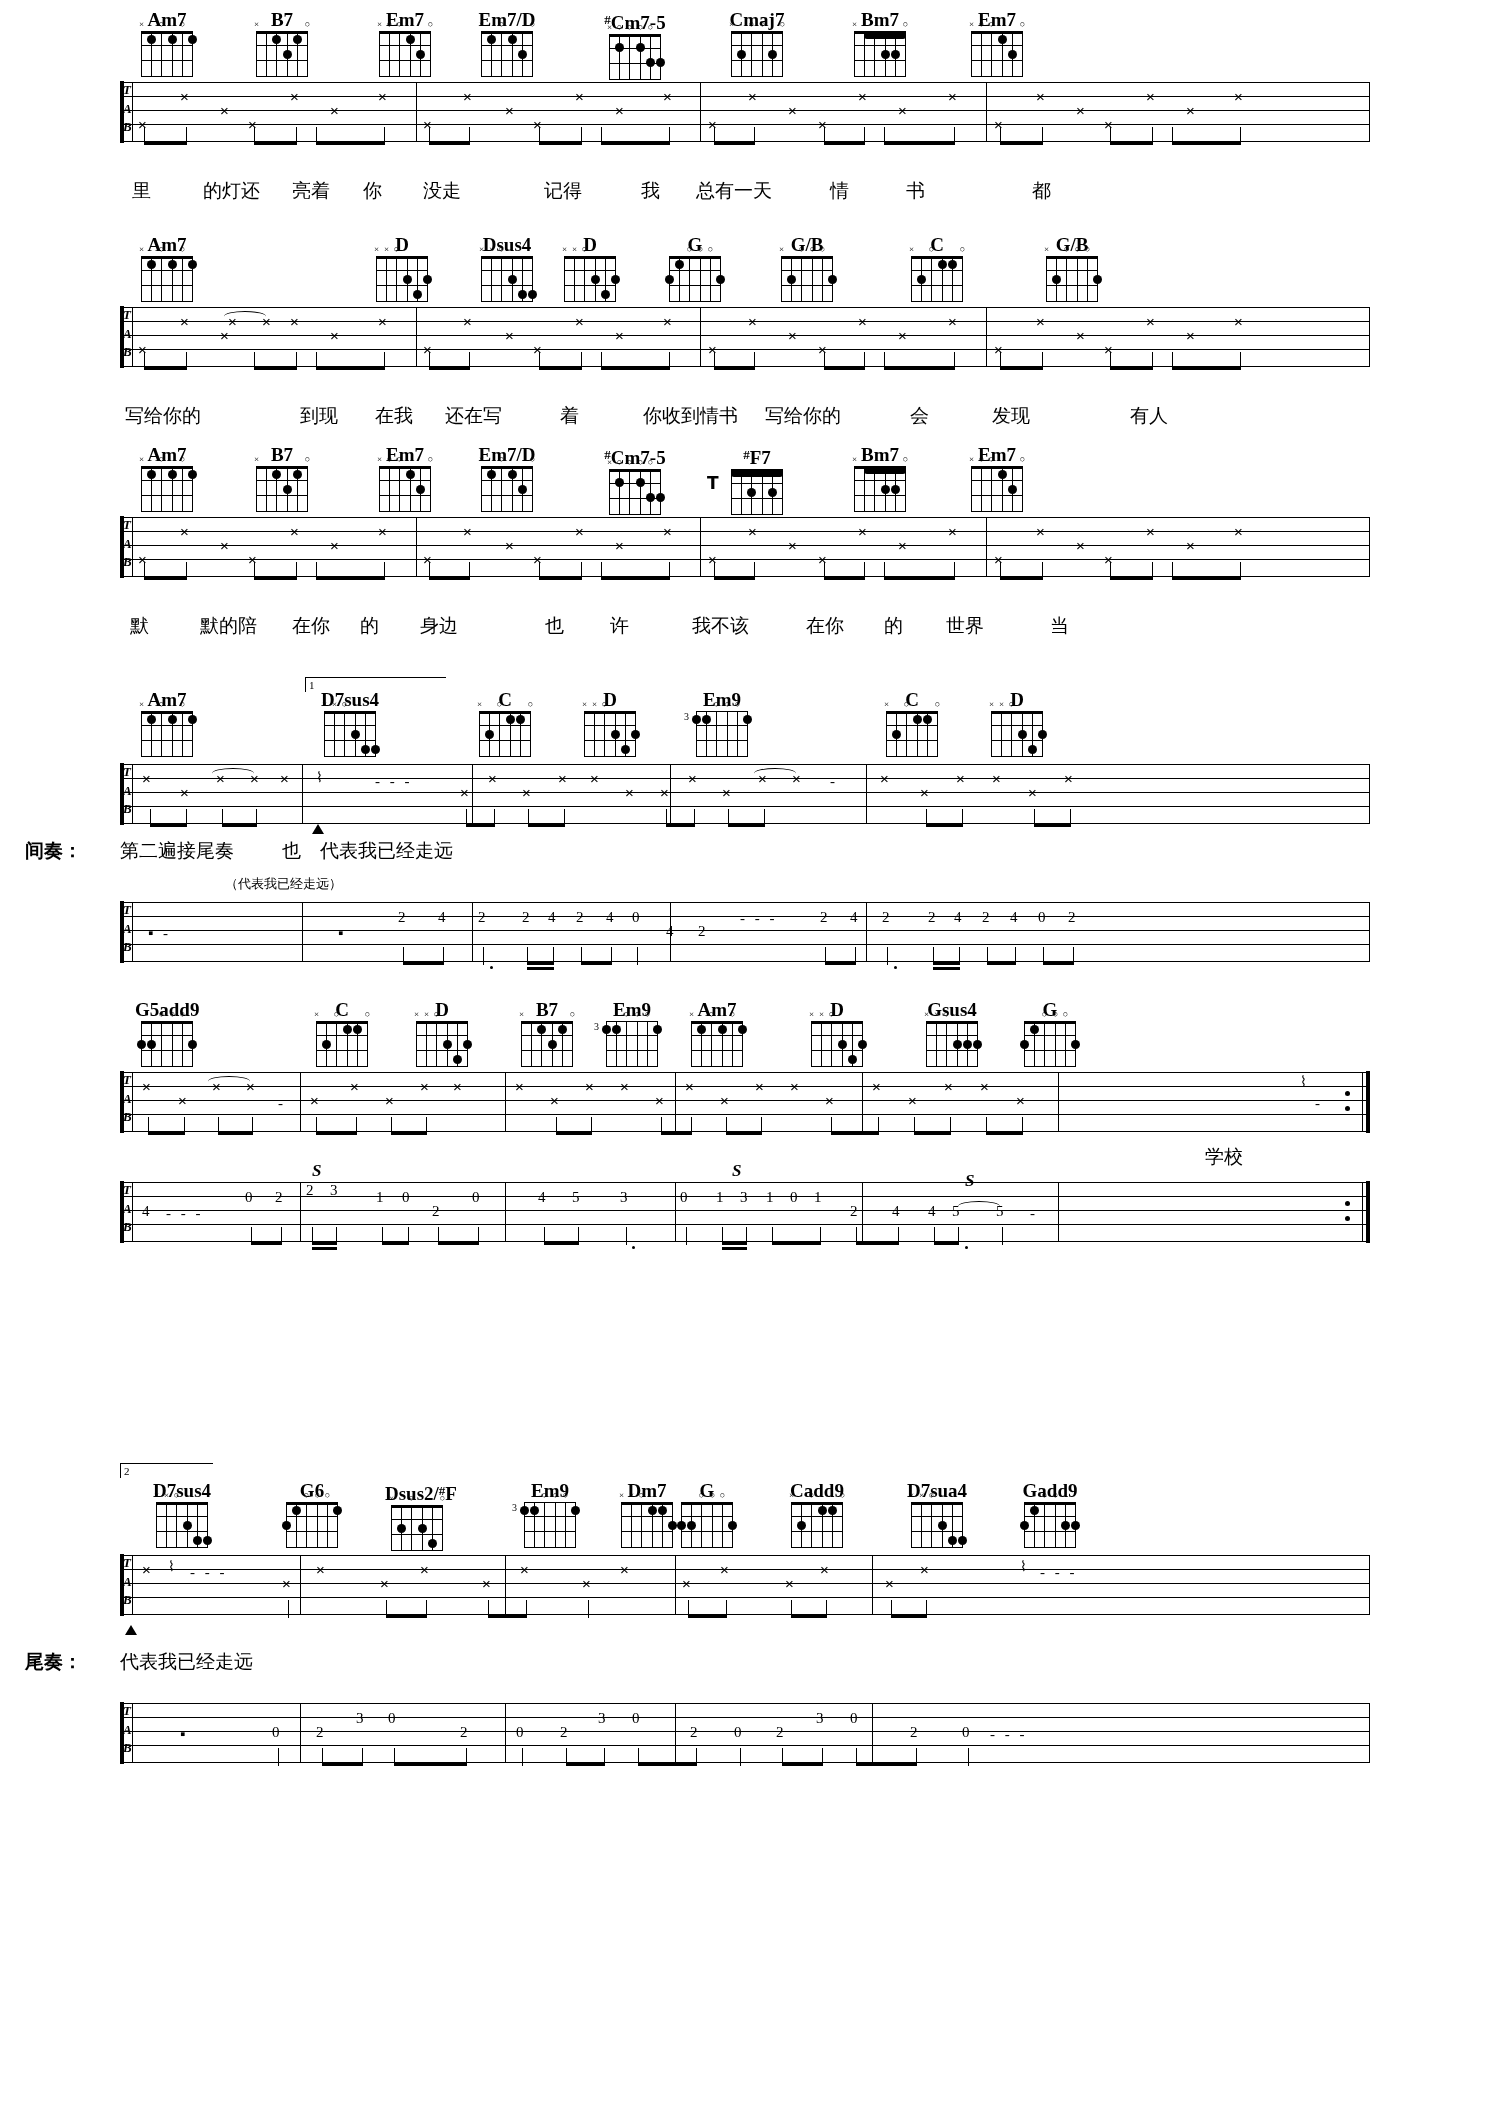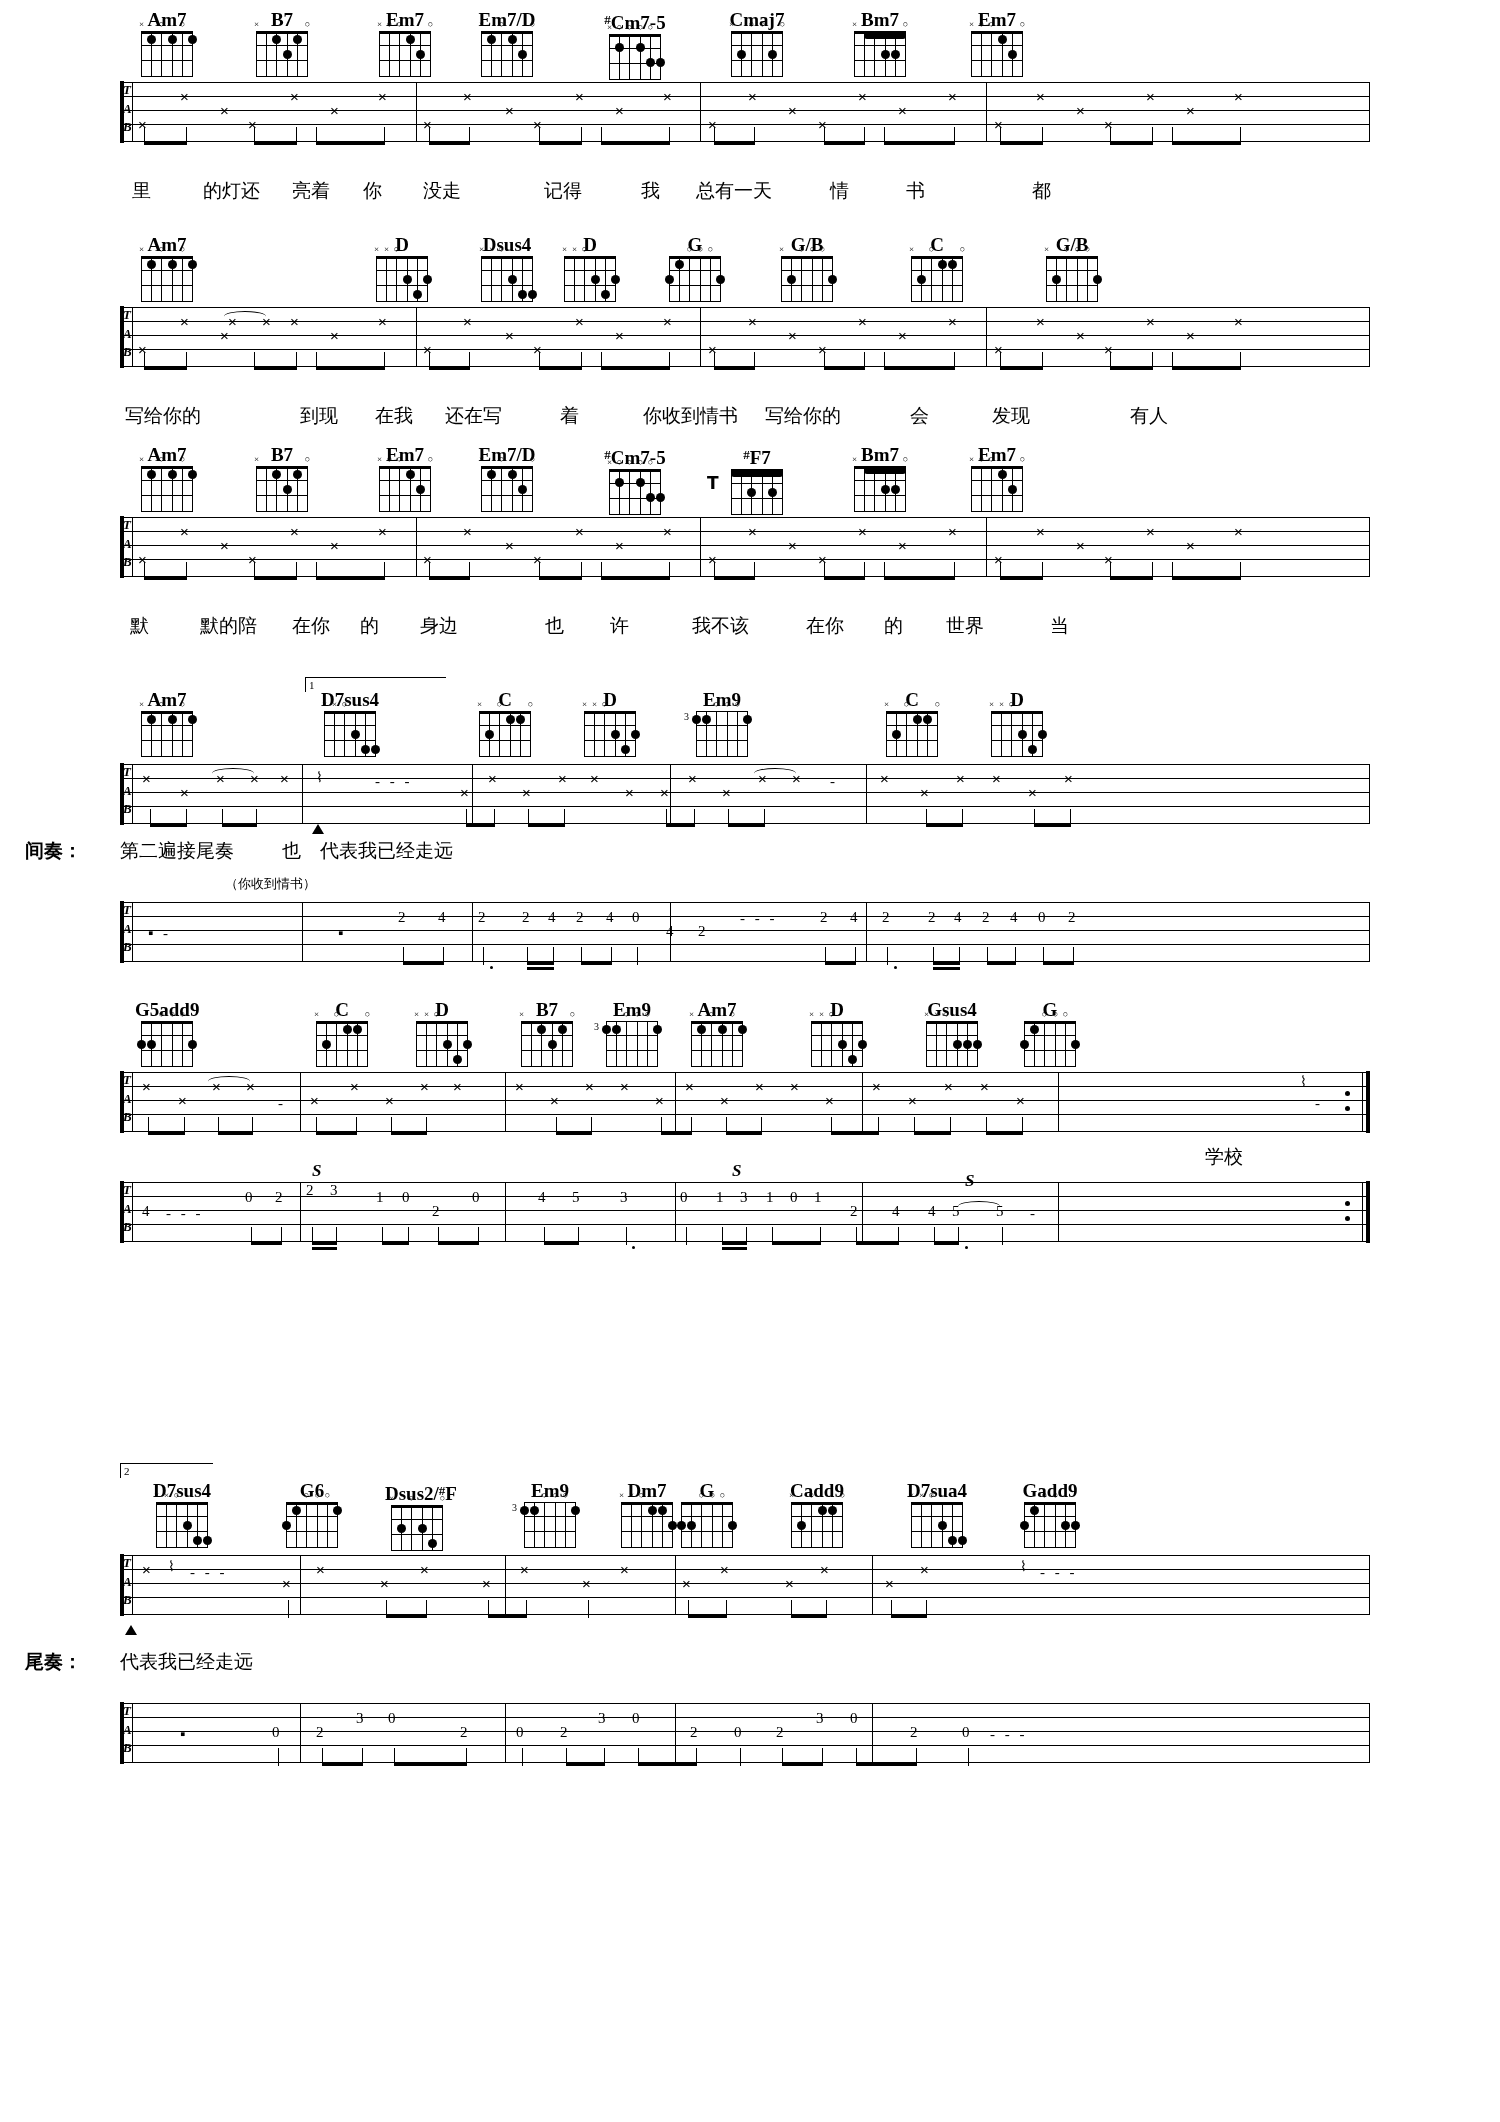--- a/index.html
+++ b/index.html
@@ -1277,21 +1277,21 @@
     <div class="stem" style="left:914px; top:44px; height:18px;"></div>
         <div class="stem" style="left:950px; top:44px; height:18px;"></div>
         <div class="beam" style="left:914px; top:59px; width:37px;"></div>
   </div>
 
   <div class="label" style="left:-95px; top:168px;">间奏：</div>
   <div class="lyric" style="left:0px; top:168px;">第二遍接尾奏</div>
   <div class="lyric" style="left:162px; top:168px;">也</div>
   <div class="lyric" style="left:200px; top:168px;">代表我已经走远</div>
   <div class="tri" style="left:192px; top:152px;"></div>
-  <div class="smalltext" style="left:105px; top:205px;">（你收到情书）</div>
+  <div class="smalltext" style="left:105px; top:205px;">（代表我已经走远）</div>
 
   <div class="staff" style="left:0; top:230px; width:1250px; height:58px;">
     <div class="line" style="top:13px;"></div>
     <div class="line" style="top:27px;"></div>
     <div class="line" style="top:41px;"></div>
     <div class="thickbar" style="left:0;"></div>
     <div class="bar" style="left:12px;"></div>
     <div class="bar" style="left:182px;"></div>
     <div class="bar" style="left:352px;"></div>
     <div class="bar" style="left:550px;"></div>

